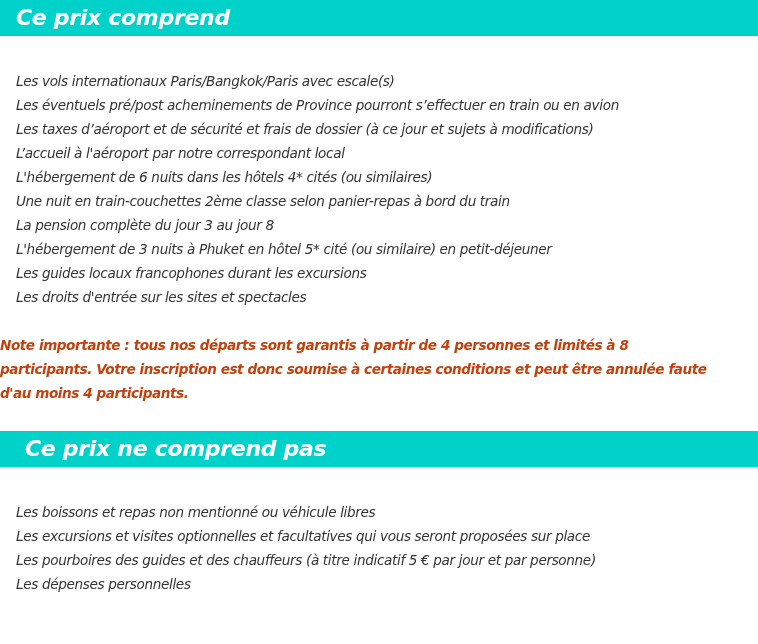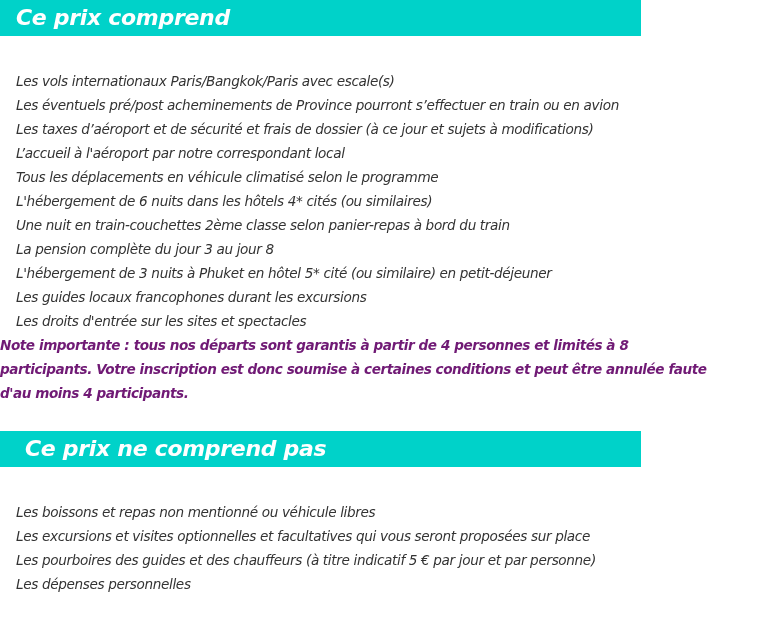--- a/index.html
+++ b/index.html
@@ -1,46 +1,45 @@
 <!DOCTYPE html>
 <html><head>
 <meta charset="utf-8">
 <style>
   html, body { margin: 0; padding: 0; background: #ffffff; }
   body { width: 758px; height: 644px; overflow: hidden; position: relative;
          font-family: "DejaVu Sans", sans-serif; color: #333333; }
   .section-header {
-    position: absolute; left: 0; width: 641px; height: 36px;
+    position: absolute; left: 0; width: 758px; height: 36px;
     background: #00d2c9; color: #ffffff;
     font-family: "DejaVu Sans", sans-serif; font-style: italic; font-weight: bold;
     font-size: 22px; line-height: 36px; padding-left: 16px; box-sizing: border-box;
     letter-spacing: -0.3px;
   }
   .list { position: absolute; left: 0; margin: 16px; padding: 0; list-style: none; }
   .list li {
     font-style: italic; font-size: 13.6px; line-height: 24px; height: 24px;
     white-space: nowrap; letter-spacing: -0.35px; color: #333333;
   }
   .note {
     position: absolute; left: 0; top: 333px; width: 720px; margin: 0;
     font-style: italic; font-weight: bold; font-size: 13.6px; line-height: 24px;
-    letter-spacing: -0.45px; color: #701a75;
+    letter-spacing: -0.45px; color: #c2410c;
   }
 </style>
 </head>
 <body>
 
 <div class="section-header" style="top:0;">Ce prix comprend</div>
 
 <ul class="list" style="top:53px;">
   <li>Les vols internationaux Paris/Bangkok/Paris avec escale(s)</li>
   <li>Les éventuels pré/post acheminements de Province pourront s’effectuer en train ou en avion</li>
   <li>Les taxes d’aéroport et de sécurité et frais de dossier (à ce jour et sujets à modifications)</li>
   <li>L’accueil à l'aéroport par notre correspondant local</li>
-  <li>Tous les déplacements en véhicule climatisé selon le programme</li>
   <li>L'hébergement de 6 nuits dans les hôtels 4* cités (ou similaires)</li>
   <li>Une nuit en train-couchettes 2ème classe selon panier-repas à bord du train</li>
   <li>La pension complète du jour 3 au jour 8</li>
   <li>L'hébergement de 3 nuits à Phuket en hôtel 5* cité (ou similaire) en petit-déjeuner</li>
   <li>Les guides locaux francophones durant les excursions</li>
   <li>Les droits d'entrée sur les sites et spectacles</li>
 </ul>
 
 <p class="note">Note importante : tous nos départs sont garantis à partir de 4 personnes et limités à 8 participants. Votre inscription est donc soumise à certaines conditions et peut être annulée faute d'au moins 4 participants.</p>
 

